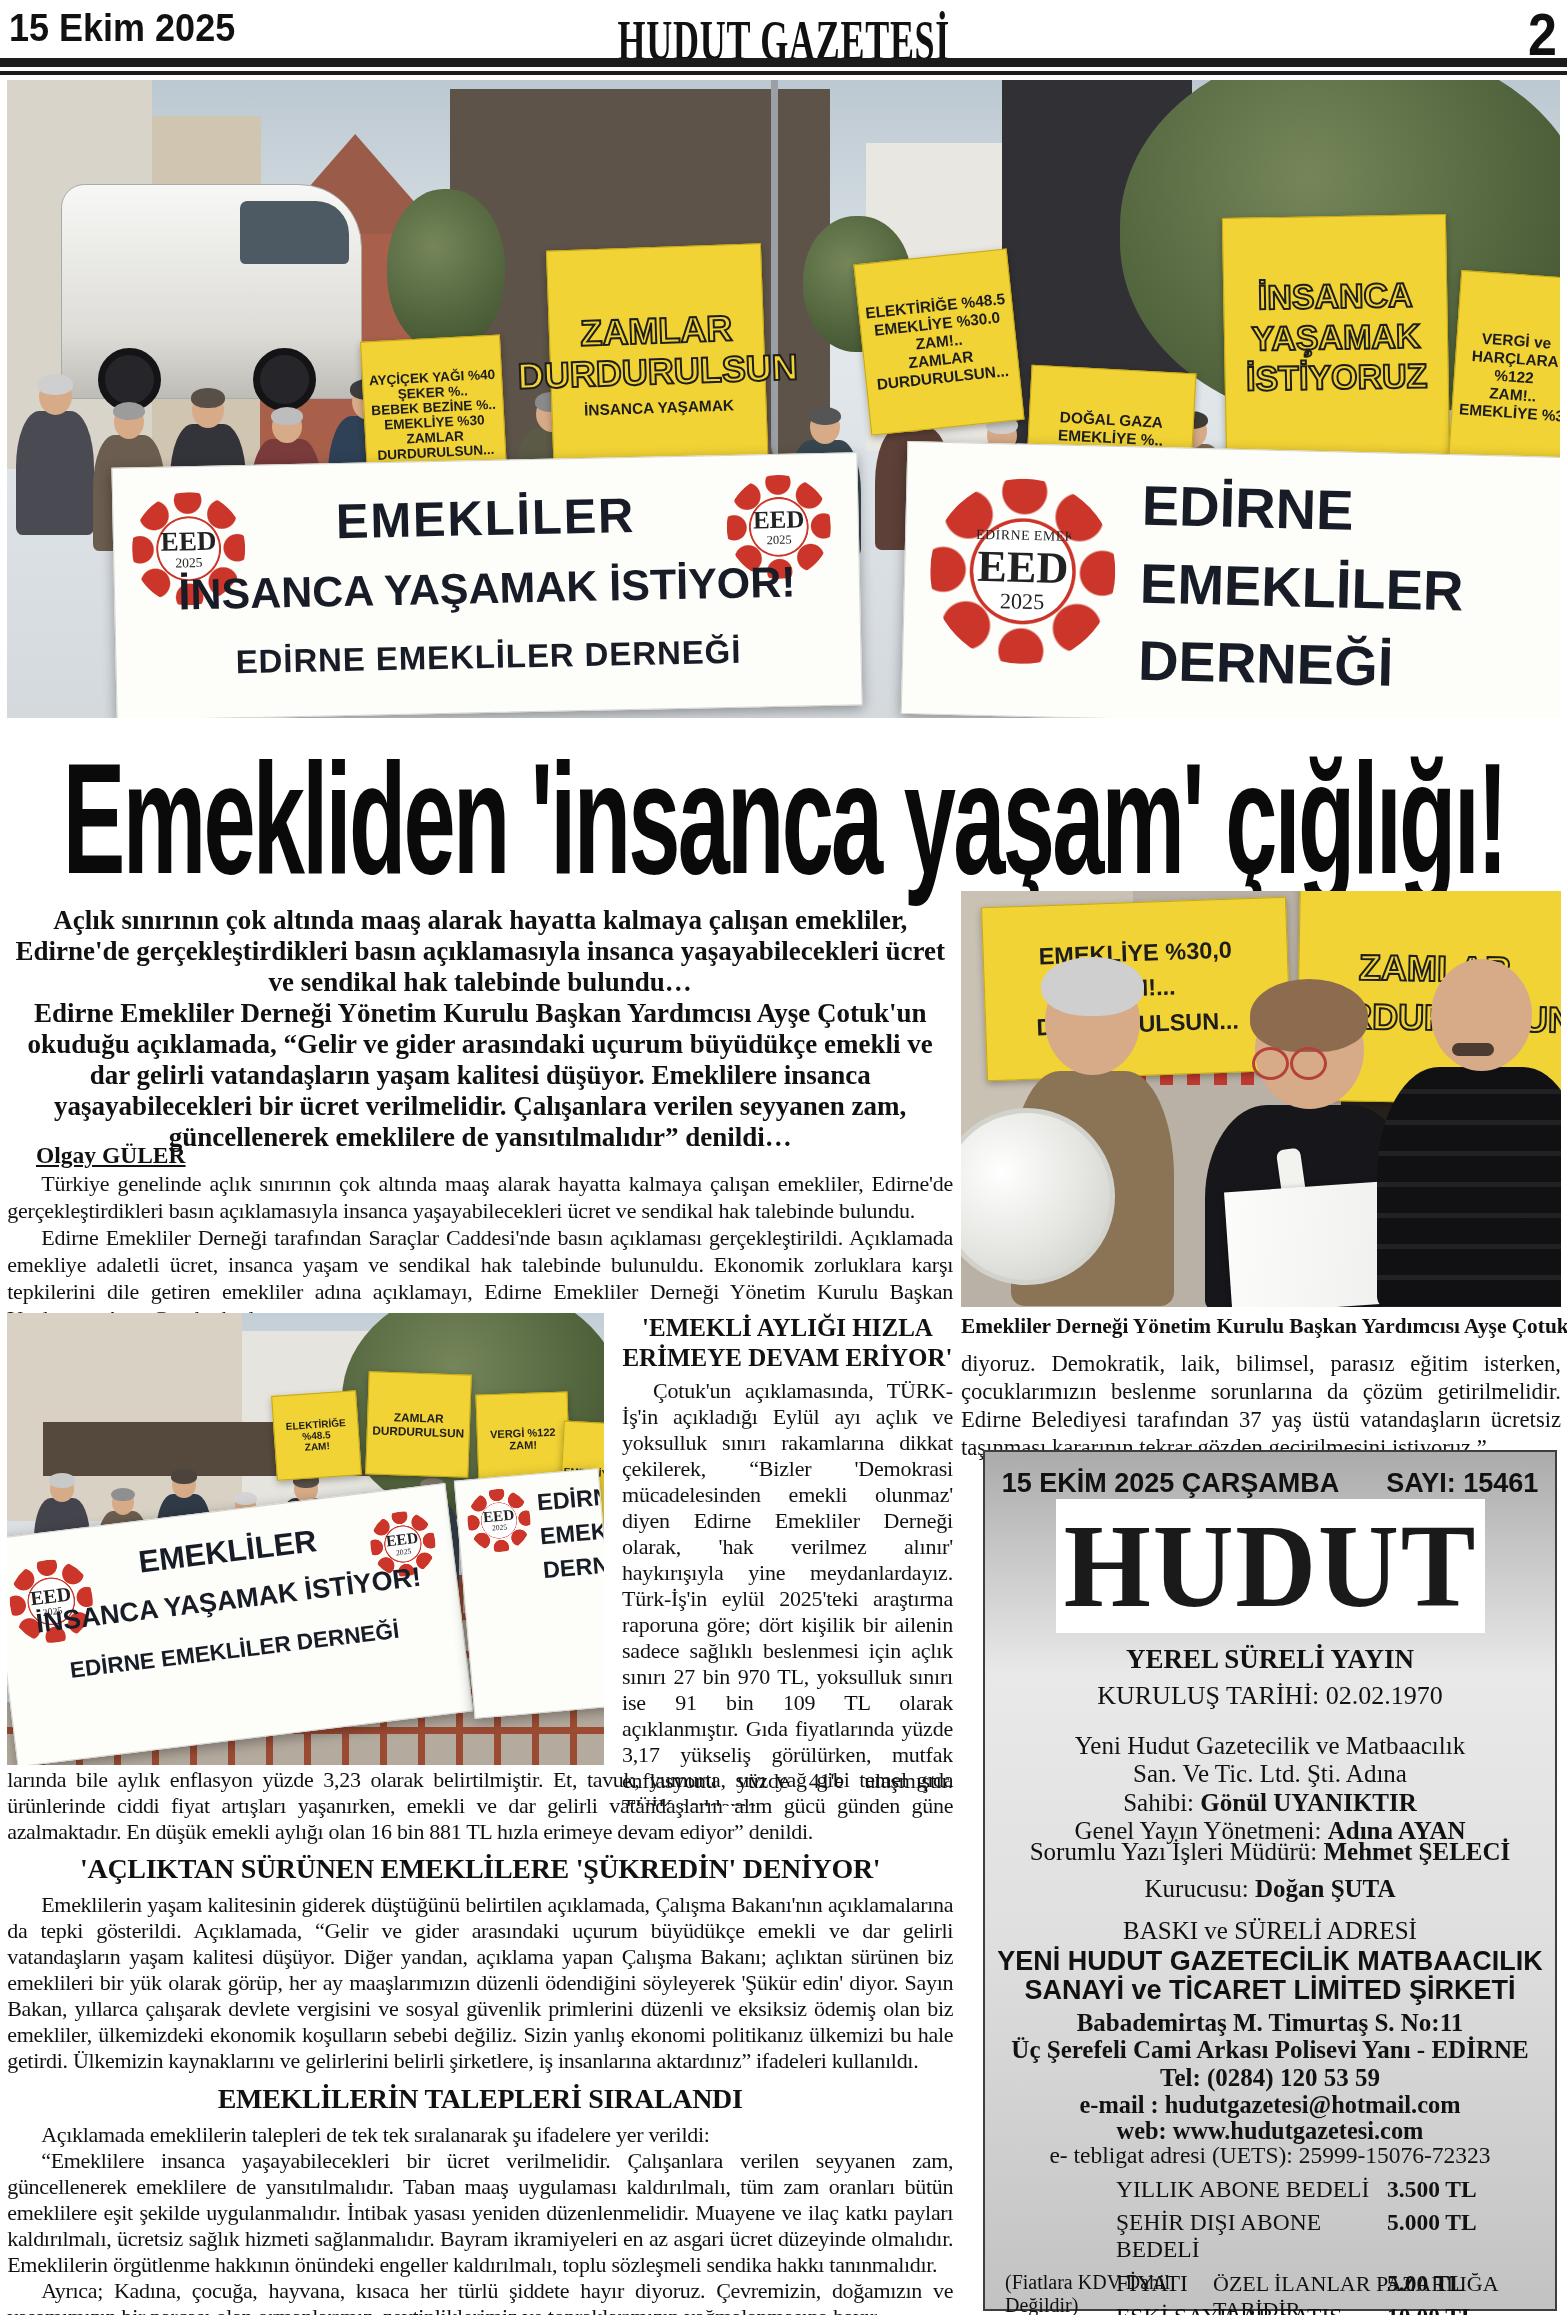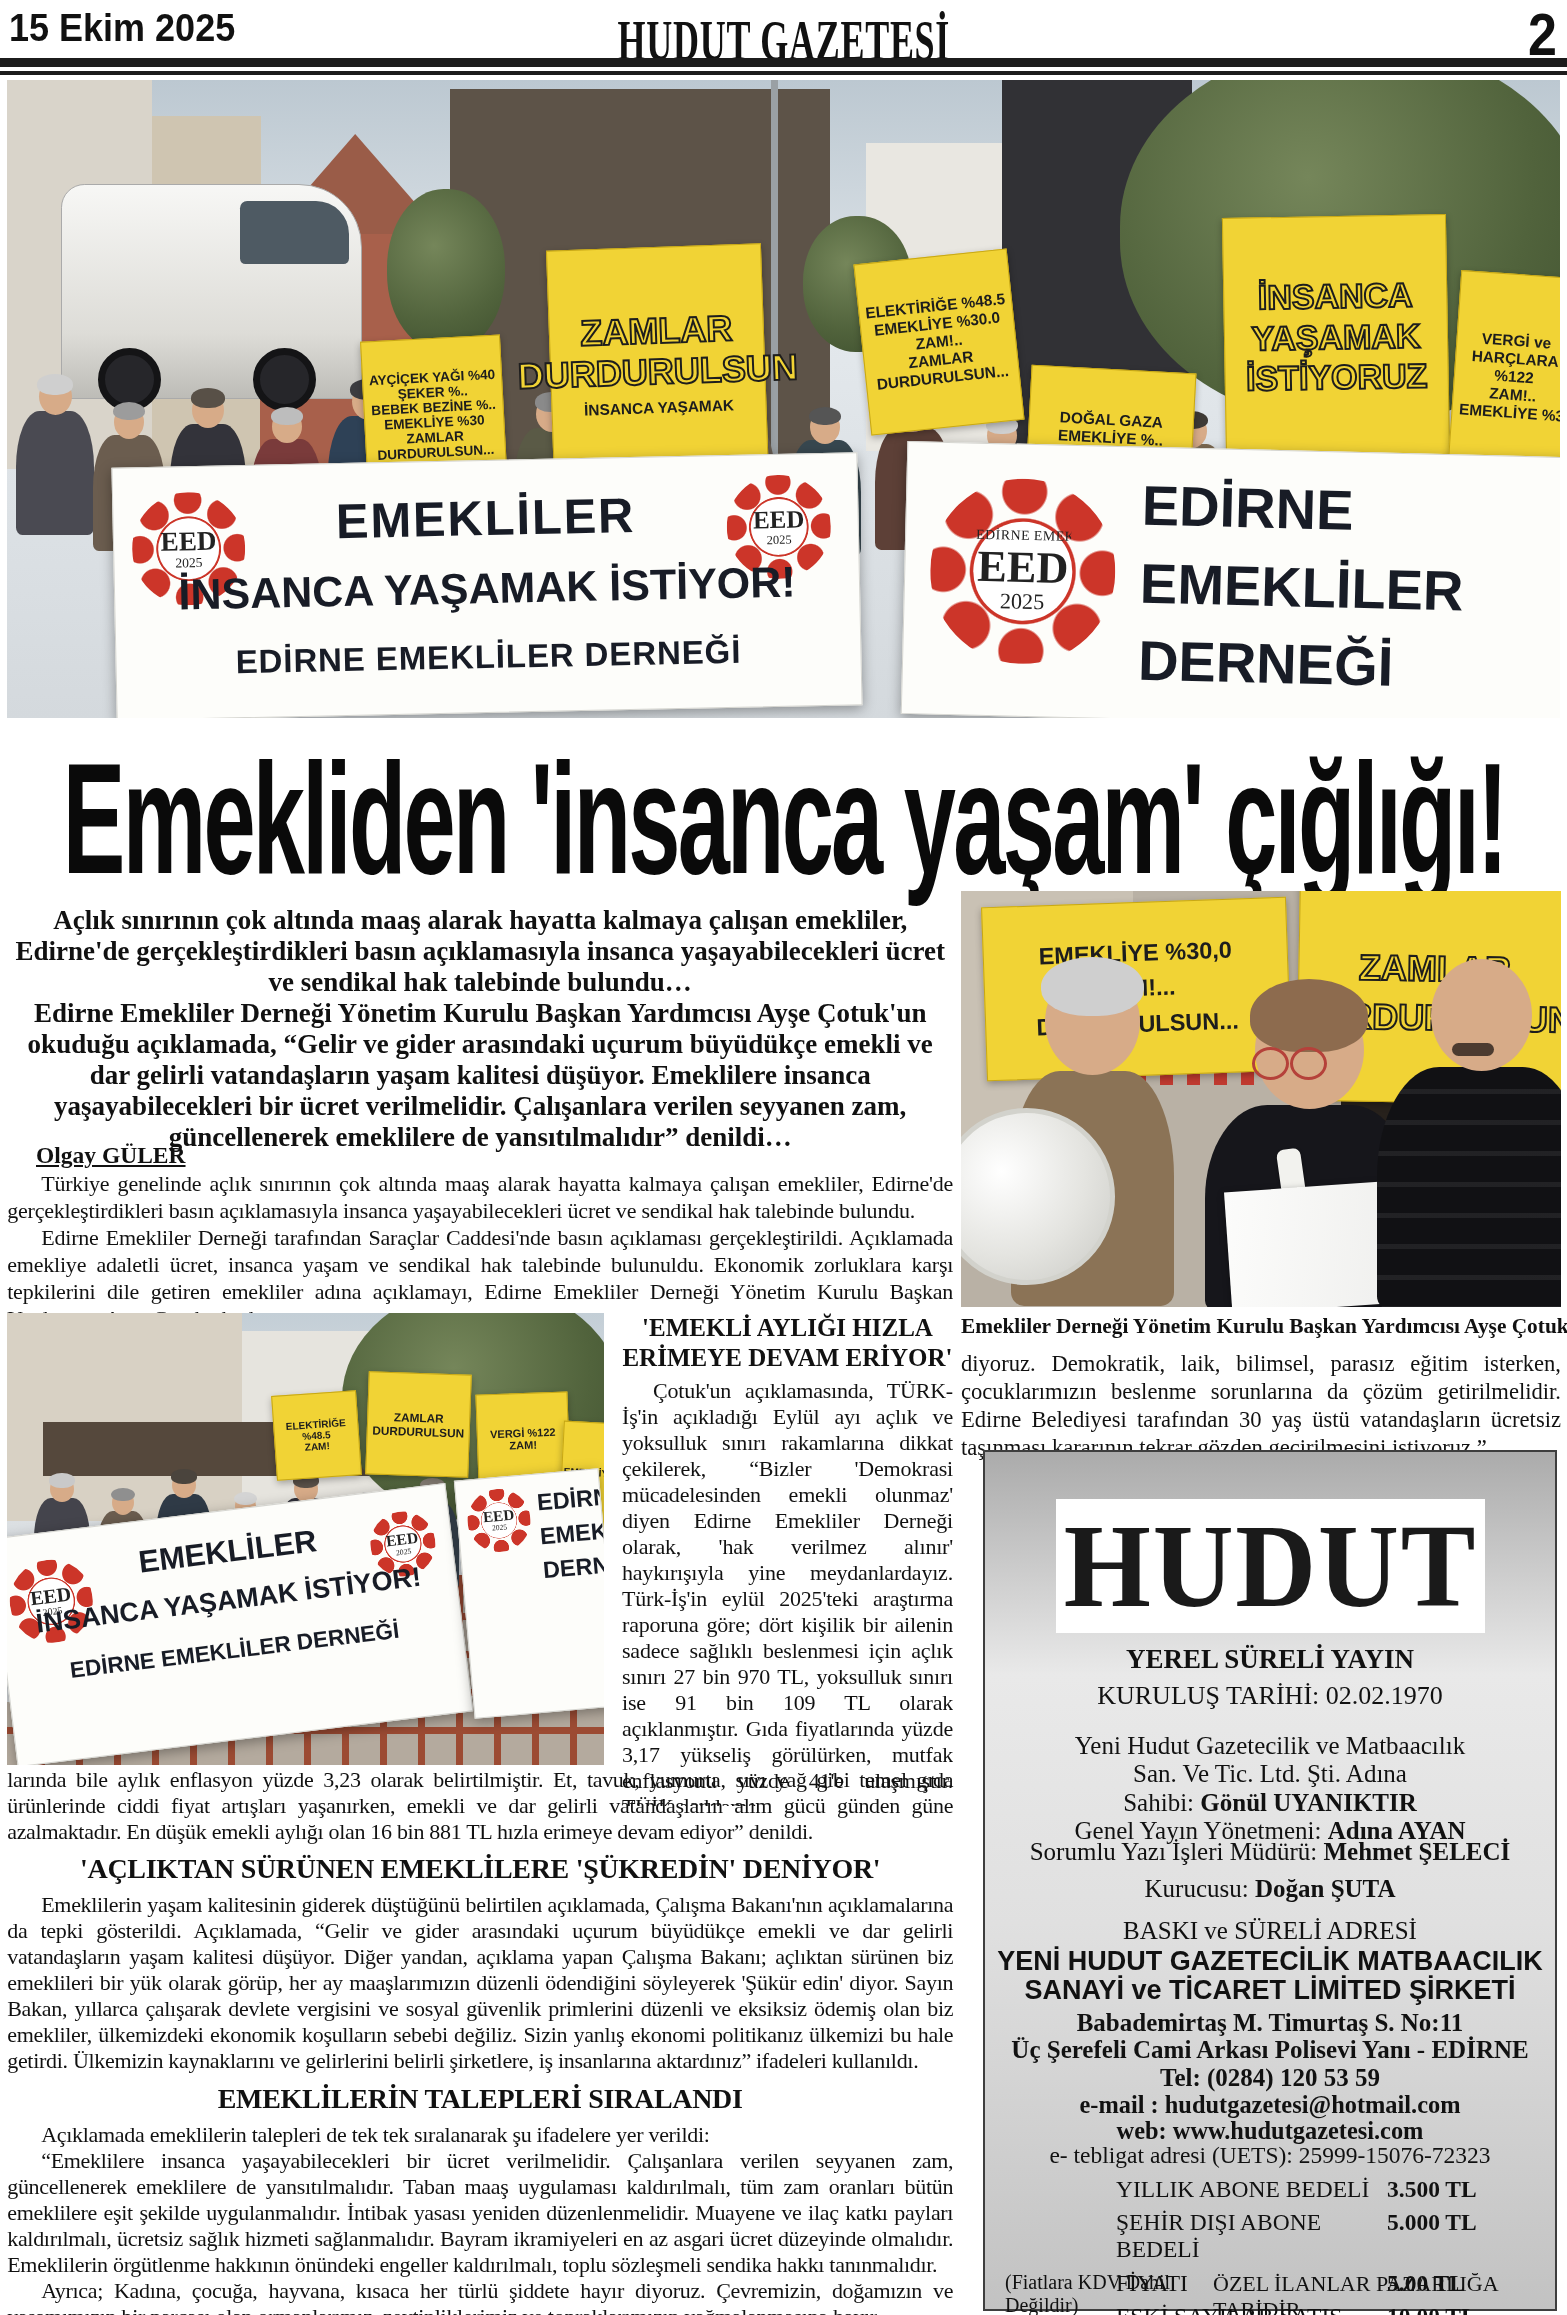--- a/index.html
+++ b/index.html
@@ -486,23 +486,26 @@
     <div class="pr" style="left:416px;top:68px;width:208px;">
       <div class="hd" style="width:101px;height:112px;">
           <div class="hr" style="background:transparent;"></div>
         </div>
       <div class="bd" style="height:244px;background:#111114;background-image:repeating-linear-gradient(0deg,rgba(255,255,255,.07) 0 5.4px,transparent 5.4px 31px);"></div>
     </div>
     <div style="position:absolute;left:491px;top:152px;width:42px;height:12.7px;background:#4c3b30;border-radius:7.2px;"></div>
   </div>
 
   <div class="abs caption">Emekliler Derneği Yönetim Kurulu Başkan Yardımcısı Ayşe Çotuk</div>
-  <div class="abs rightcol">diyoruz. Demokratik, laik, bilimsel, parasız eğitim isterken, çocuklarımızın beslenme sorunlarına da çözüm getirilmelidir. Edirne Belediyesi tarafından 30 yaş üstü vatandaşların ücretsiz taşınması kararının tekrar gözden geçirilmesini istiyoruz.”</div>
+  <div class="abs rightcol">diyoruz. Demokratik, laik, bilimsel, parasız eğitim isterken, çocuklarımızın beslenme sorunlarına da çözüm getirilmelidir. Edirne Belediyesi tarafından 37 yaş üstü vatandaşların ücretsiz taşınması kararının tekrar gözden geçirilmesini istiyoruz.”</div>
 
   <div class="abs mbox">
+    <div class="row mb-issue">
+      <span>15 EKİM 2025 ÇARŞAMBA</span><span class="gap"></span><span>SAYI: 15461</span>
+    </div>
     <div class="mb-logo">
         <span>HUDUT</span>
       </div>
     <div class="row mb-type">YEREL SÜRELİ YAYIN</div>
     <div class="row mb-found">KURULUŞ TARİHİ: 02.02.1970</div>
     <div class="row mb-co1">Yeni Hudut Gazetecilik ve Matbaacılık</div>
     <div class="row mb-co2">San. Ve Tic. Ltd. Şti. Adına</div>
     <div class="row mb-owner"><span>Sahibi: </span><span class="b">Gönül UYANIKTIR</span></div>
     <div class="row mb-editor"><span>Genel Yayın Yönetmeni: </span><span class="b">Adına AYAN</span></div>
     <div class="row mb-manag"><span>Sorumlu Yazı İşleri Müdürü: </span><span class="b">Mehmet ŞELECİ</span></div>

